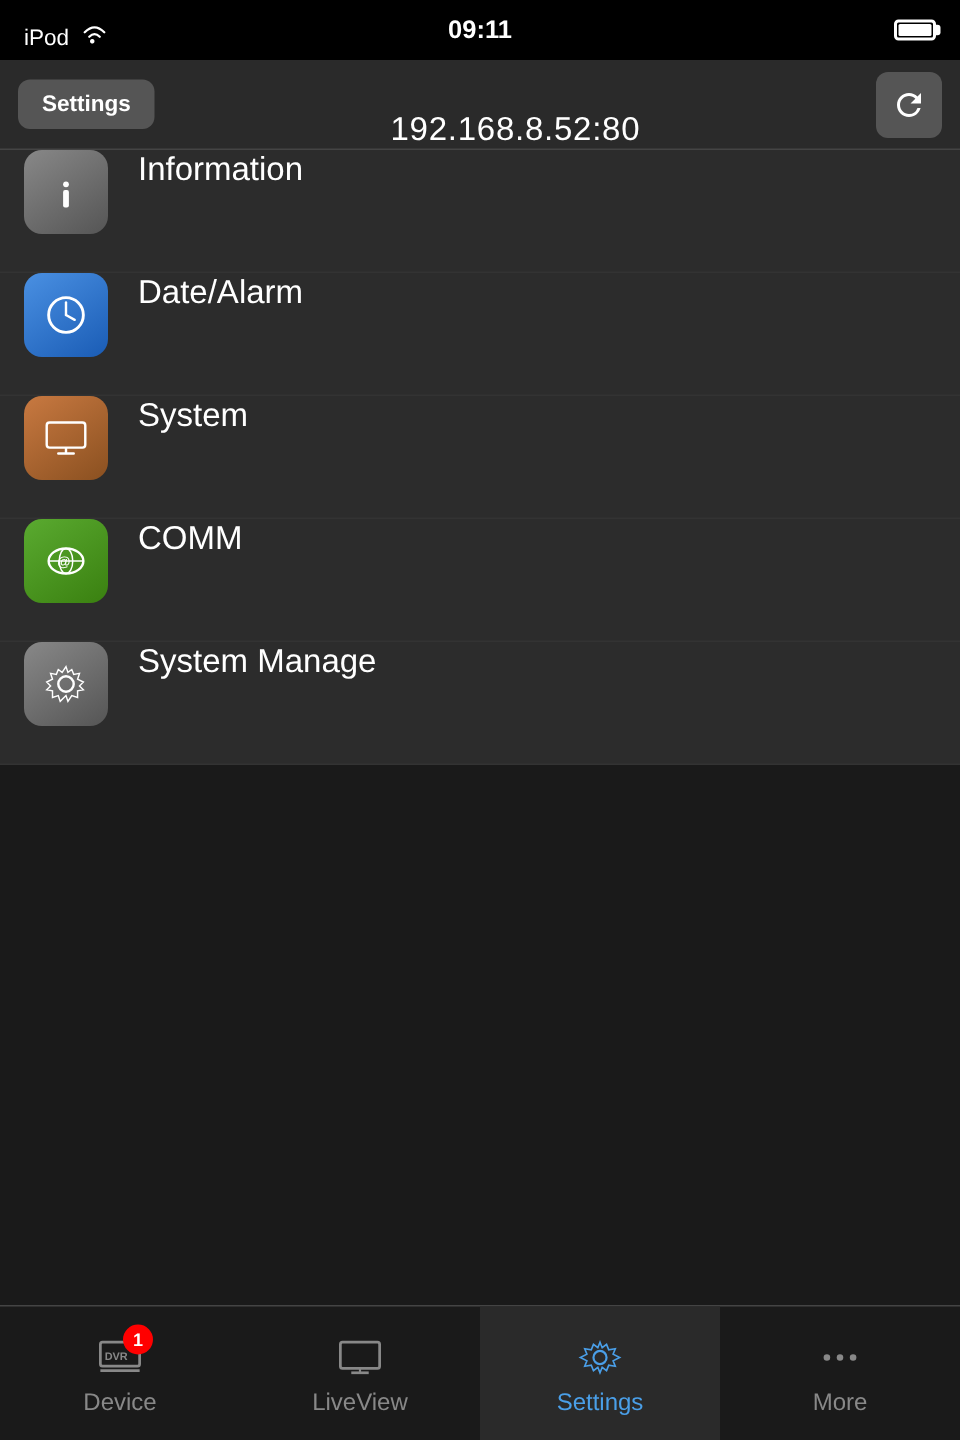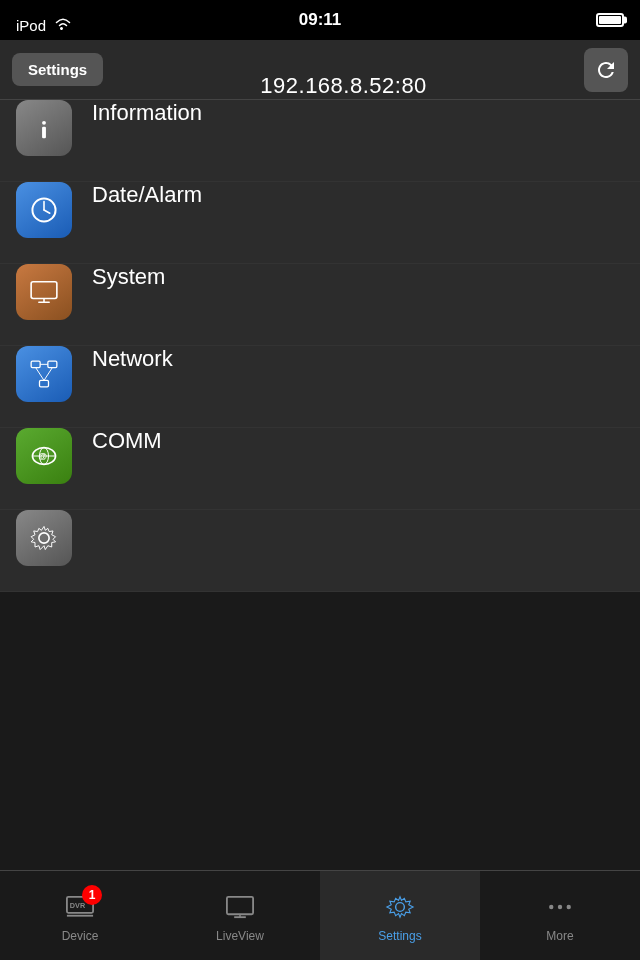--- a/index.html
+++ b/index.html
@@ -202,21 +202,21 @@
     }
     .tab-icon-wrap {
       width: 44px;
       height: 36px;
       display: flex;
       align-items: center;
       justify-content: center;
       position: relative;
     }
     .tab-label {
-      font-size: 12px;
+      font-size: 16px;
       font-weight: 500;
     }
     .badge {
       position: absolute;
       top: -4px;
       right: 0px;
       background: red;
       color: white;
       border-radius: 10px;
       width: 20px;
@@ -301,50 +301,38 @@
     <div class="menu-icon display">
       <svg viewBox="0 0 56 56" width="36" height="36">
             <rect x="8" y="12" width="40" height="26" rx="3" stroke="white" stroke-width="2.5" fill="none"></rect>
             <line x1="20" y1="44" x2="36" y2="44" stroke="white" stroke-width="2.5" stroke-linecap="round"></line>
             <line x1="28" y1="38" x2="28" y2="44" stroke="white" stroke-width="2.5"></line>
           </svg>
     </div>
     <span class="menu-label">System</span>
   </div>
       <div class="menu-item">
-    <div class="menu-icon network">
-      <svg viewBox="0 0 56 56" width="36" height="36">
-            <rect x="8" y="8" width="14" height="10" rx="2" stroke="white" stroke-width="2" fill="none"></rect>
-            <rect x="34" y="8" width="14" height="10" rx="2" stroke="white" stroke-width="2" fill="none"></rect>
-            <rect x="21" y="38" width="14" height="10" rx="2" stroke="white" stroke-width="2" fill="none"></rect>
-            <line x1="15" y1="18" x2="28" y2="38" stroke="white" stroke-width="1.5"></line>
-            <line x1="41" y1="18" x2="28" y2="38" stroke="white" stroke-width="1.5"></line>
-            <line x1="22" y1="13" x2="34" y2="13" stroke="white" stroke-width="1.5"></line>
-          </svg>
-    </div>
-    <span class="menu-label">Network</span>
-  </div>
-      <div class="menu-item">
     <div class="menu-icon comm">
       <svg viewBox="0 0 56 56" width="36" height="36">
             <ellipse cx="28" cy="28" rx="18" ry="13" stroke="white" stroke-width="2.5" fill="none"></ellipse>
             <ellipse cx="28" cy="28" rx="7" ry="13" stroke="white" stroke-width="1.5" fill="none"></ellipse>
             <line x1="10" y1="28" x2="46" y2="28" stroke="white" stroke-width="1.5"></line>
             <text x="19" y="33" fill="white" font-size="14" font-weight="bold">@</text>
           </svg>
     </div>
     <span class="menu-label">COMM</span>
   </div>
       <div class="menu-item">
     <div class="menu-icon sysmanage">
       <svg viewBox="0 0 56 56" width="36" height="36">
             <circle cx="28" cy="28" r="8" stroke="white" stroke-width="2.5" fill="none"></circle>
             <path d="M28 10 L30 16 L34 13 L36 18 L42 17 L40 23 L46 26 L42 30 L46 34 L40 35 L40 42 L34 40 L30 46 L28 40 L22 46 L20 40 L14 42 L14 35 L8 34 L12 30 L8 26 L14 23 L12 17 L18 18 L20 13 L24 16 Z" stroke="white" stroke-width="1.5" fill="none"></path>
           </svg>
     </div>
+    <span class="menu-label">System Manage</span>
   </div>
     </div>
 </div>
 
 <div class="tab-bar" id="tab-bar">
 <button class="tab-item">
       <div class="tab-icon-wrap">
         <svg class="tab-svg" viewBox="0 0 44 36" fill="none">
           <rect x="4" y="4" width="36" height="22" rx="2" stroke="currentColor" stroke-width="2.5"></rect>
           <line x1="4" y1="30" x2="40" y2="30" stroke="currentColor" stroke-width="2.5"></line>

